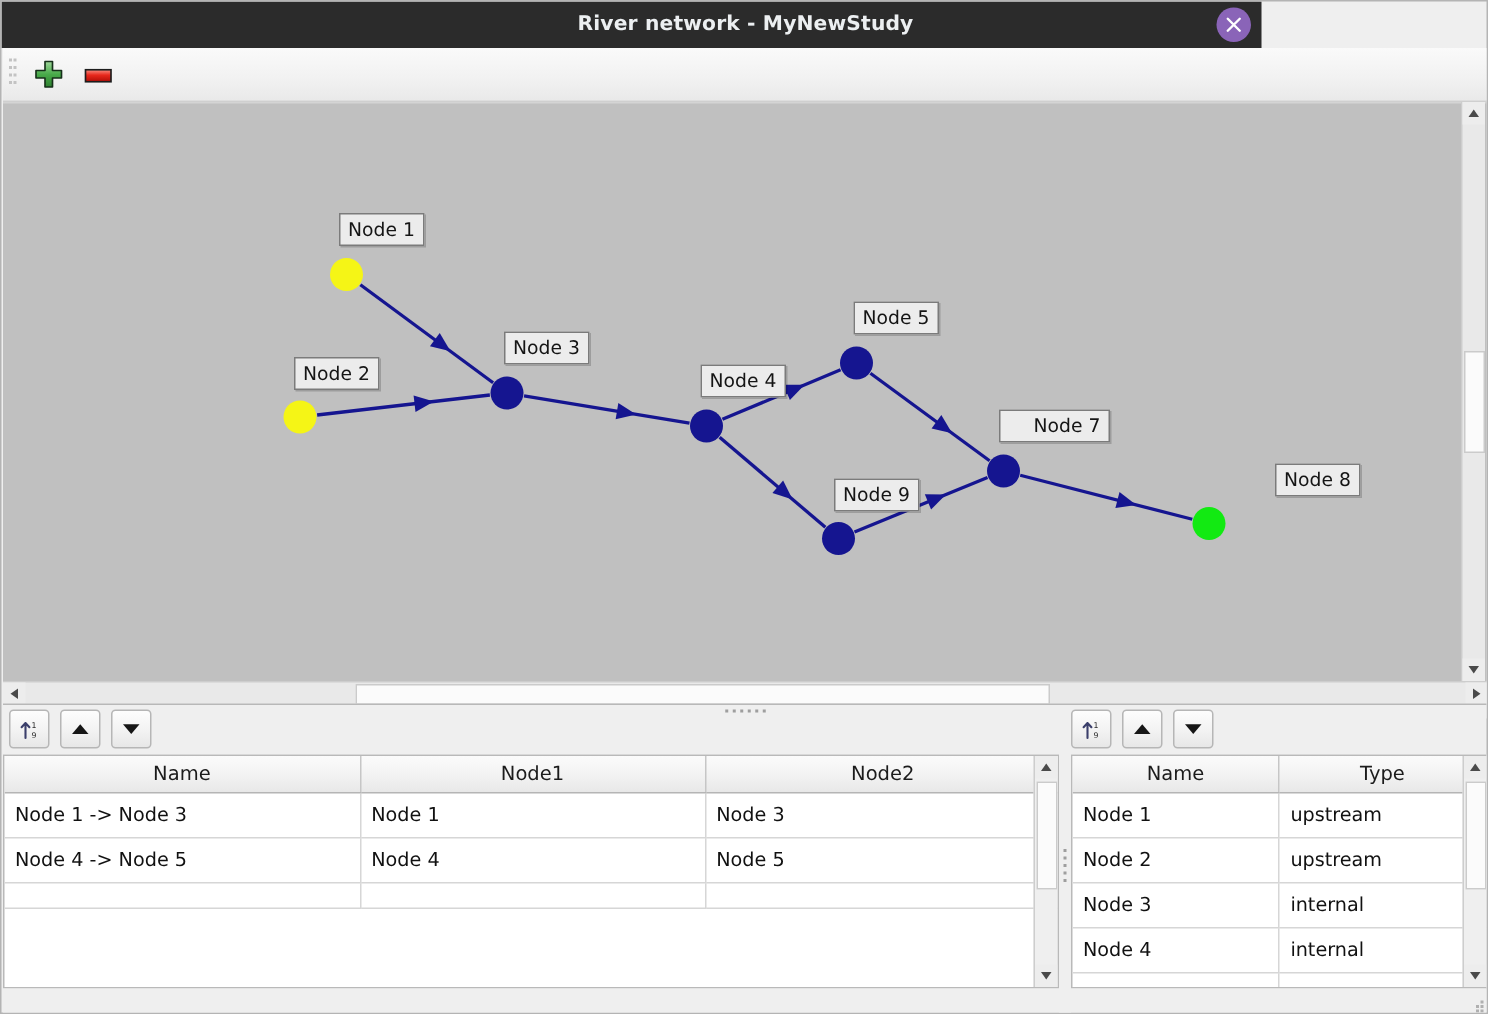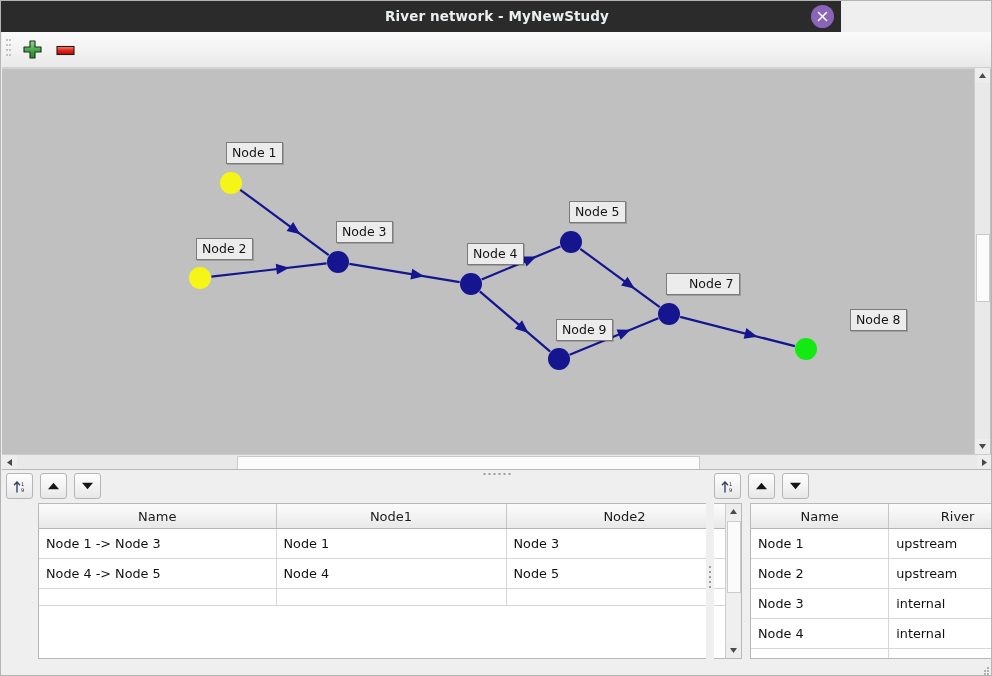--- a/index.html
+++ b/index.html
@@ -160,21 +160,20 @@
     cursor: pointer;
     display: flex; align-items: center; justify-content: center;
     box-sizing: border-box;
   }
   .grid {
     position: absolute;
     background: #ffffff;
     border: 1px solid #b9b9b9;
     box-sizing: border-box;
     overflow: hidden;
-    margin-left: 36px;
   }
   .grid table {
     border-collapse: collapse;
     width: 100%;
     table-layout: fixed;
     font-size: 12.8px;
   }
   .grid th {
     background: linear-gradient(to bottom, #fbfbfb 0%, #f3f3f3 50%, #e8e8e8 100%);
     border-right: 1px solid #c6c6c6;
@@ -446,21 +445,21 @@
 
     <div class="grid" style="left:0; top:30px; width:278px; height:156px;">
       <table>
         <colgroup>
             <col style="width:131px">
             <col style="width:131px">
           </colgroup>
         <thead>
           <tr>
             <th>Name</th>
-            <th>River</th>
+            <th>Type</th>
           </tr>
         </thead>
         <tbody id="node-body">
             <tr>
               <td>Node 1</td>
               <td>upstream</td>
             </tr>
             <tr>
               <td>Node 2</td>
               <td>upstream</td>

